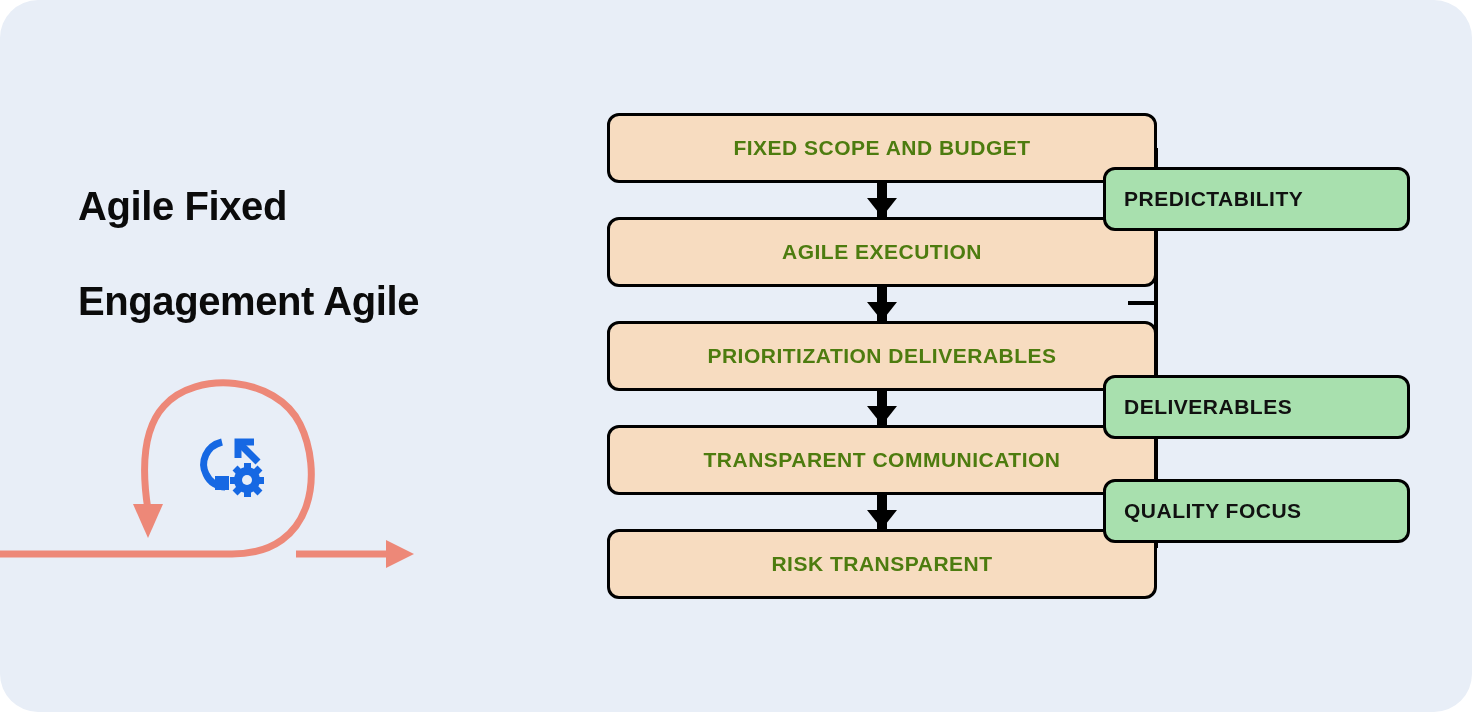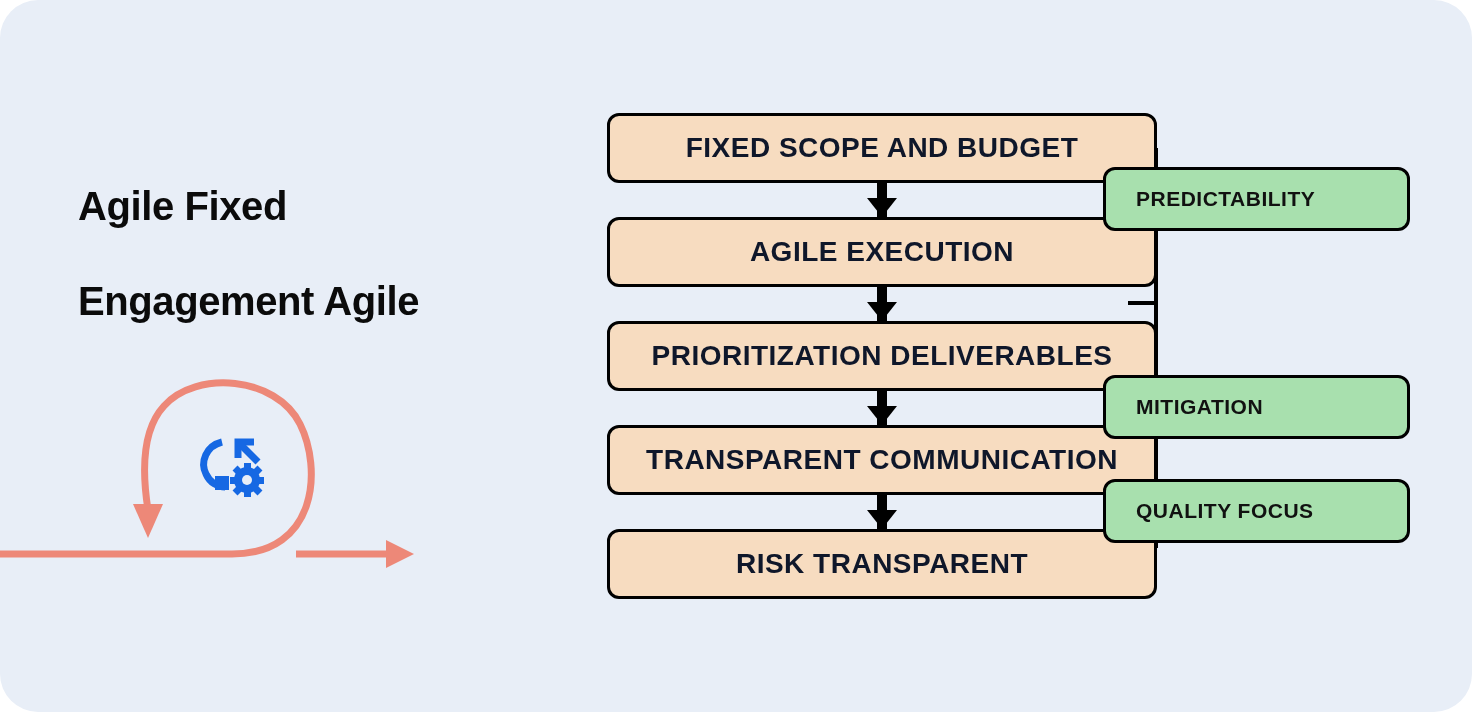--- a/index.html
+++ b/index.html
@@ -16,40 +16,40 @@
   #title .ln{display:block;margin-top:38px;}
 
   #loop-art{position:absolute;left:0px;top:368px;width:420px;height:212px;}
   #gear-art{position:absolute;left:196px;top:436px;width:72px;height:62px;}
 
   
   .flowbox{position:absolute;left:607px;width:550px;height:70px;
            background:#f7dcc0;border:3px solid #000;border-radius:12px;
            box-sizing:border-box;display:flex;align-items:center;
            justify-content:center;}
-  .flowbox .txt{font-size:28px;font-weight:bold;color:#0f172a;
+  .flowbox .txt{font-size:21px;font-weight:bold;color:#4d7c0f;
                 letter-spacing:.5px;text-align:left;}
 
   .arrow-conn{position:absolute;left:877px;width:10px;height:36px;
               background:#000;}
   .arrow-head{position:absolute;left:867px;width:0;height:0;
               border-left:15px solid transparent;
               border-right:15px solid transparent;
               border-top:19px solid #000;}
 
   
   #spine{position:absolute;left:1154px;top:148px;width:4px;height:400px;
          background:#000;}
   .stub{position:absolute;width:26px;height:4px;background:#000;}
 
   .badge{position:absolute;left:1103px;width:307px;height:64px;
          background:#a8e0ae;border:3px solid #000;border-radius:12px;
          box-sizing:border-box;display:flex;align-items:center;}
   .badge .txt{font-size:21px;font-weight:bold;color:#111;
-              letter-spacing:.5px;padding-left:30px;}
+              letter-spacing:.5px;padding-left:18px;}
 </style>
 </head>
 <body>
 
 <div id="canvas">
 
   <div id="title">
     <span class="ln">Agile Fixed</span>
     <span class="ln">Engagement Agile</span>
   </div>
@@ -121,19 +121,19 @@
 
   <div class="stub" style="left:1128px;top:197px"></div>
   <div class="stub" style="left:1128px;top:301px"></div>
   <div class="stub" style="left:1128px;top:405px"></div>
   <div class="stub" style="left:1128px;top:509px"></div>
 
   <div class="badge" style="top:167px">
     <span class="txt">PREDICTABILITY</span>
   </div>
   <div class="badge" style="top:375px">
-    <span class="txt">MITIGATION</span>
+    <span class="txt">DELIVERABLES</span>
   </div>
   <div class="badge" style="top:479px">
     <span class="txt">QUALITY FOCUS</span>
   </div>
 
 </div>
 
 </body></html>

